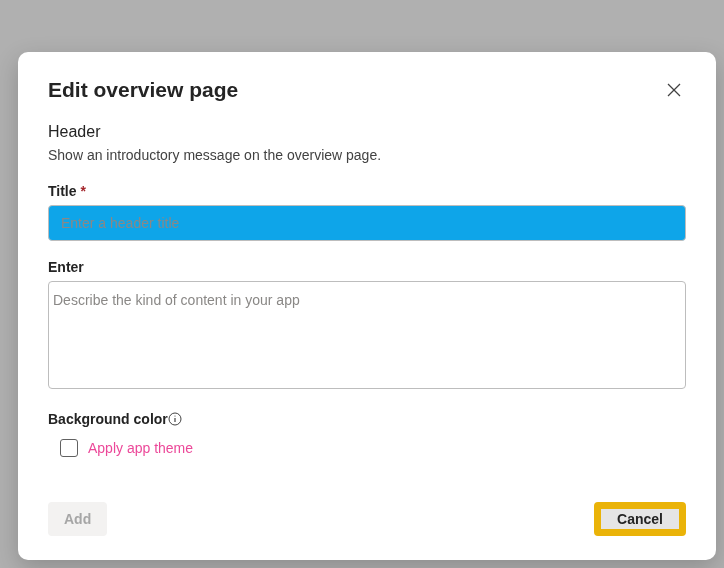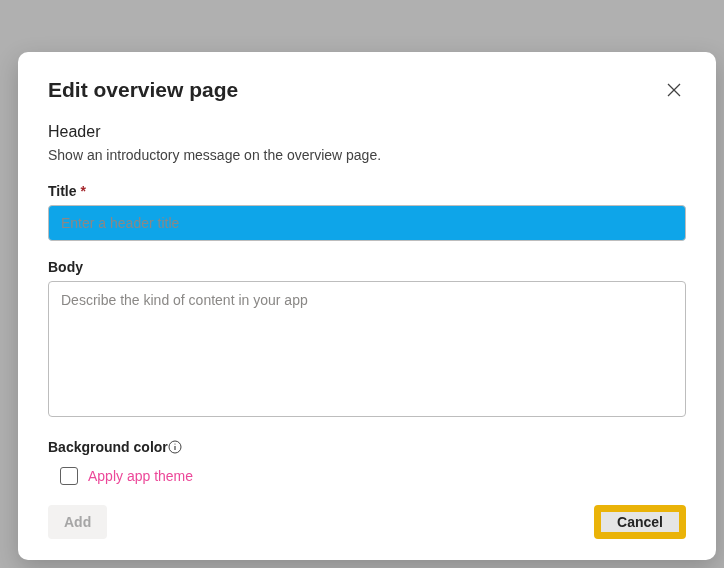--- a/index.html
+++ b/index.html
@@ -90,24 +90,24 @@
       font-size: 14px;
       font-family: inherit;
       color: #242424;
       background: #0ea5e9;
     }
     .text-input::placeholder {
       color: #8a8886;
     }
     .textarea {
       width: 100%;
-      height: 136px;
+      height: 108px;
       border: 1px solid #bdbdbd;
       border-radius: 4px;
-      padding: 10px 12px;
+      padding: 10px 4px;
       font-size: 14px;
       font-family: inherit;
       color: #242424;
       background: #ffffff;
       resize: none;
     }
     .textarea::placeholder {
       color: #8a8886;
     }
     .bg-color-row {
@@ -200,21 +200,21 @@
 
   <div class="field">
     <div class="field-label">
       <span>Title</span>
       <span class="required">*</span>
     </div>
     <input type="text" class="text-input" placeholder="Enter a header title" style="">
   </div>
 
   <div class="field">
-    <div class="field-label">Body</div>
+    <div class="field-label">Enter</div>
     <textarea class="textarea" placeholder="Describe the kind of content in your app" style=""></textarea>
   </div>
 
   <div>
     <div class="bg-color-row">
       <span class="field-label" style="margin-bottom:0">Background color</span>
       <span class="info-icon">
         <svg viewBox="0 0 14 14" fill="none" stroke="#424242" stroke-width="1">
           <circle cx="7" cy="7" r="6"></circle>
           <line x1="7" y1="6" x2="7" y2="10" stroke-width="1.2"></line>

